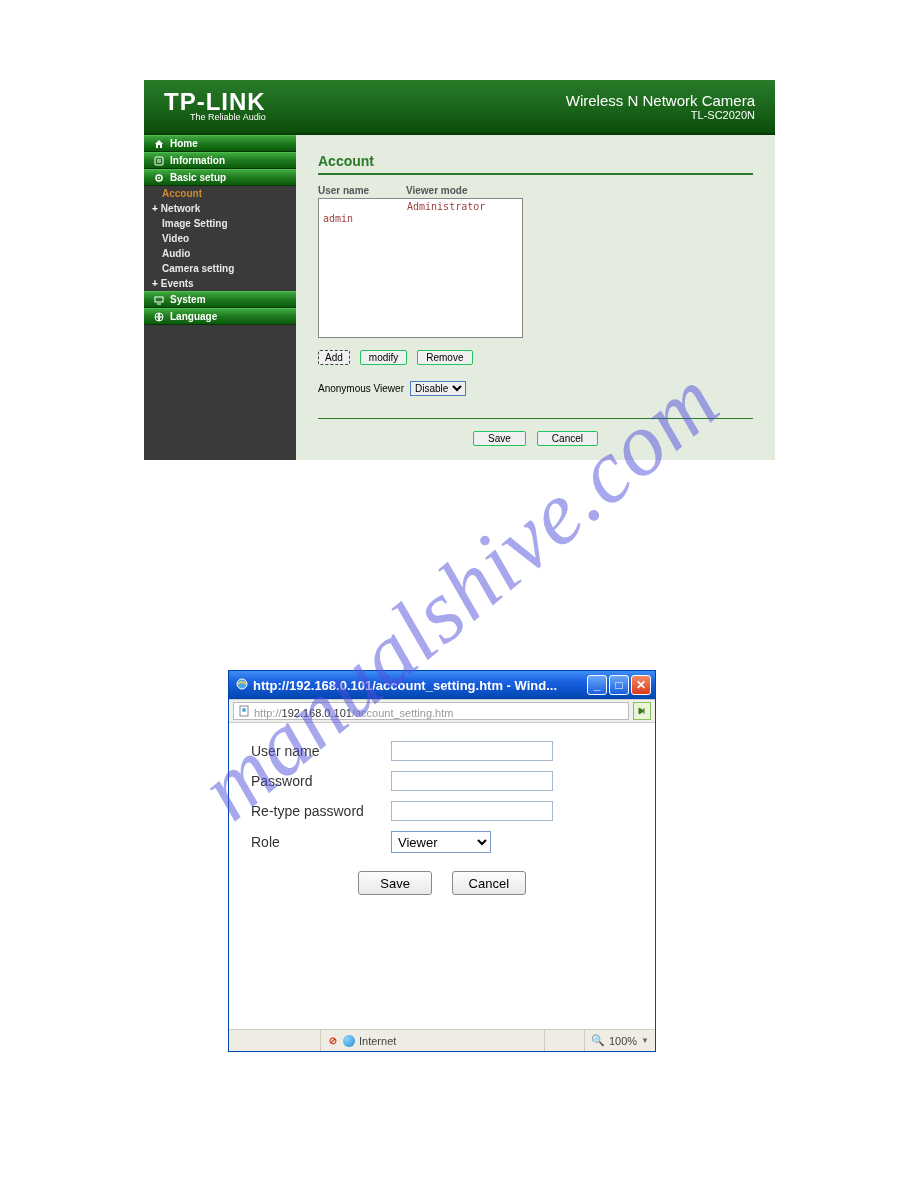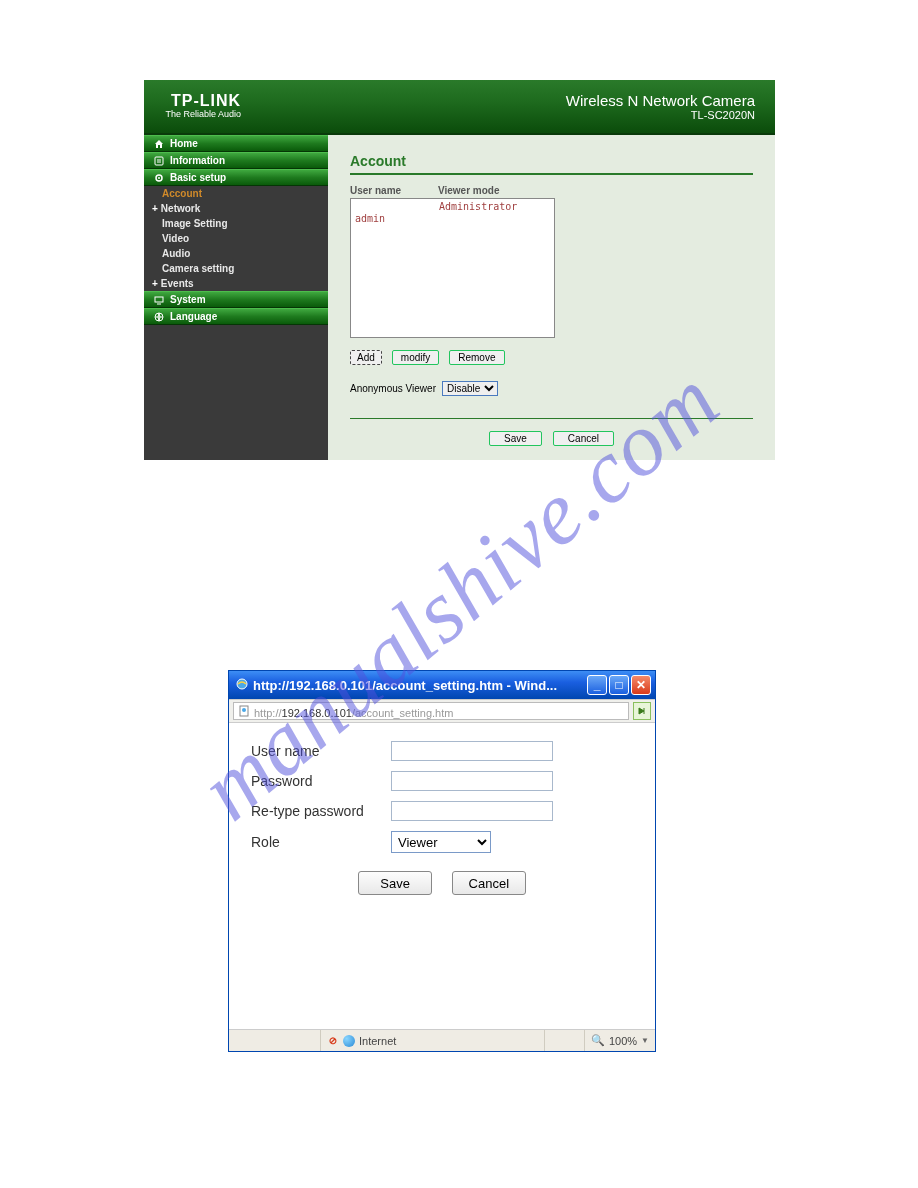--- a/index.html
+++ b/index.html
@@ -44,25 +44,24 @@
     align-items: center;
     justify-content: space-between;
     padding: 0 20px 0 20px;
     color: #fff;
     border-bottom: 2px solid #0a3a0a;
   }
   .router-header .logo {
     font-family: Arial, sans-serif;
   }
   .router-header .logo .brand {
-    font-size: 16px;
+    font-size: 24px;
     font-weight: bold;
     letter-spacing: 1px;
     line-height: 0.9;
-    margin-left: 7px;
   }
   .router-header .logo .tagline {
     font-size: 9px;
     text-align: right;
   }
   .router-header .product {
     text-align: right;
   }
   .router-header .product .pname {
     font-size: 15px;
@@ -70,21 +69,21 @@
   .router-header .product .pmodel {
     font-size: 11px;
   }
 
   .router-body {
     display: flex;
     height: 325px;
   }
 
   .sidebar {
-    width: 184px;
+    width: 152px;
     background: #3a3a3a;
   }
   .side-item {
     display: flex;
     align-items: center;
     height: 17px;
     padding-left: 10px;
     color: #fff;
     font-size: 10px;
     font-weight: bold;

